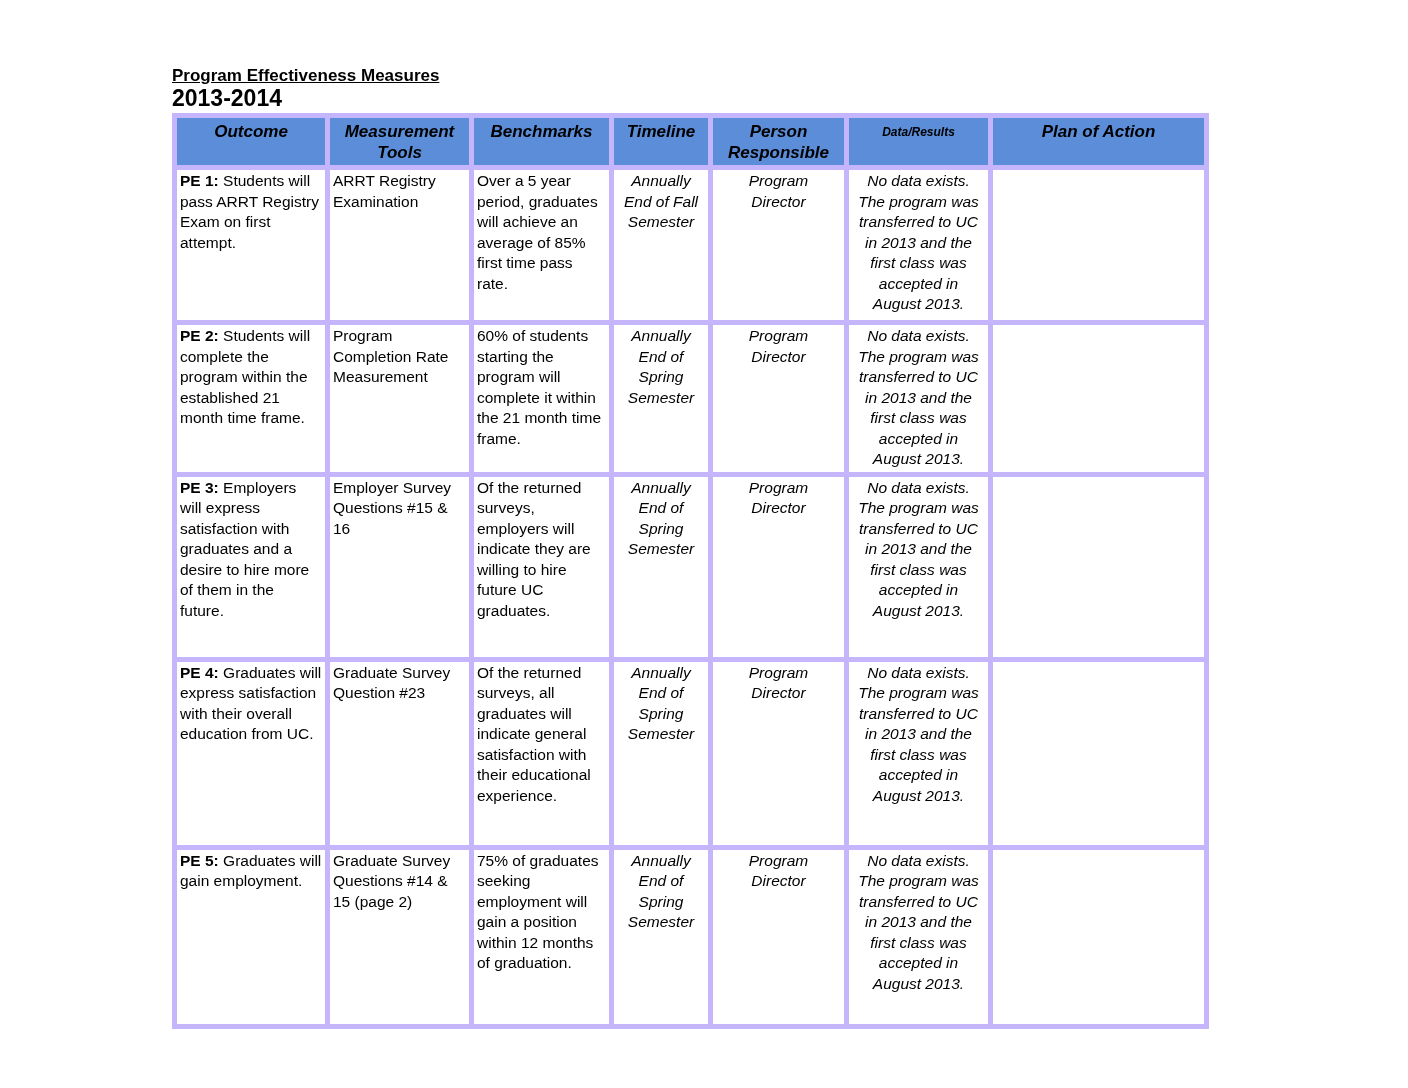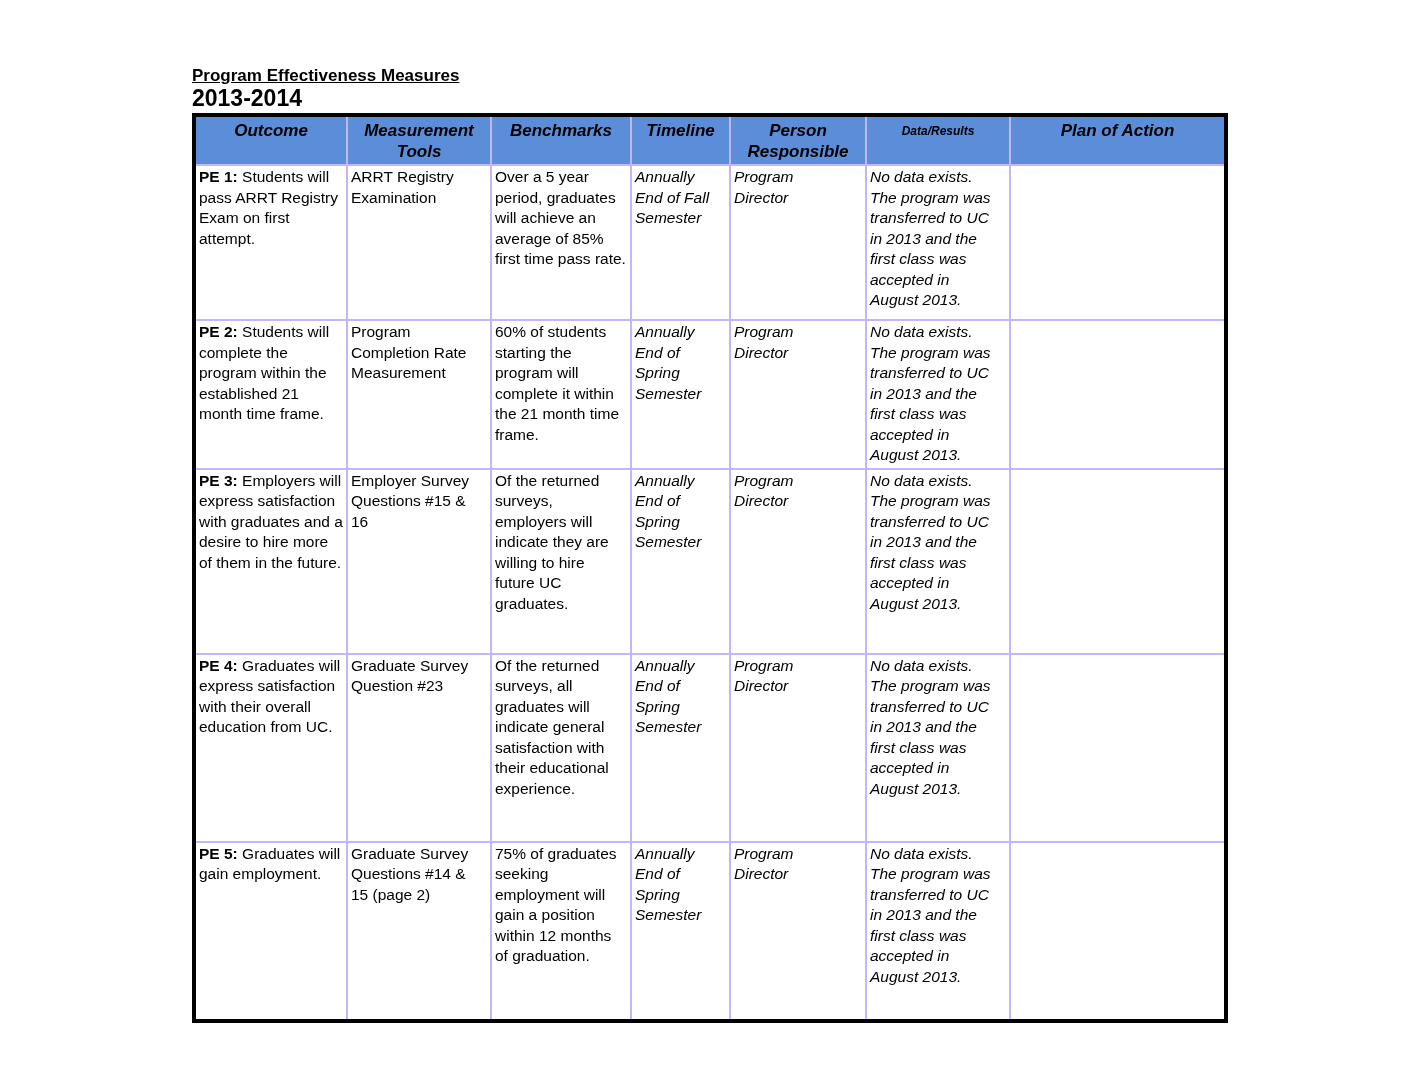--- a/index.html
+++ b/index.html
@@ -11,21 +11,21 @@
     color: #000000;
   }
   body {
     width: 1408px;
     height: 1088px;
     position: relative;
     overflow: hidden;
   }
   .page {
     position: absolute;
-    left: 192px;
+    left: 172px;
     top: 64px;
     width: 1040px;
   }
   .doc-title {
     font-size: 17px;
     font-weight: bold;
     text-decoration: underline;
     line-height: 23px;
     margin: 0;
   }
@@ -35,21 +35,21 @@
     line-height: 23px;
     margin: 0 0 3px 0;
   }
   table.measures {
     border-collapse: collapse;
     table-layout: fixed;
     width: 1032px;
     border: 4px solid #000;
   }
   th, td {
-    border: 2px solid #c4b5fd;
+    border: 5px solid #c4b5fd;
     vertical-align: top;
     overflow: hidden;
   }
   th {
     background: #5B8DD9;
     font-weight: bold;
     font-style: italic;
     font-size: 17px;
     line-height: 21px;
     text-align: center;
@@ -59,21 +59,21 @@
   th.small-head {
     font-size: 12px;
     line-height: 18px;
     padding-top: 5px;
   }
   td {
     font-size: 15.5px;
     line-height: 20.5px;
     padding: 1px 3px 2px 3px;
   }
-  td.center { }
+  td.center { text-align: center; }
   .pre { white-space: pre-line; font-style: italic; }
   .it { font-style: italic; }
   .pe-label { font-weight: bold; }
 </style>
 </head>
 <body>
 
 <div class="page">
   <p class="doc-title">Program Effectiveness Measures</p>
   <p class="doc-subtitle">2013-2014</p>

